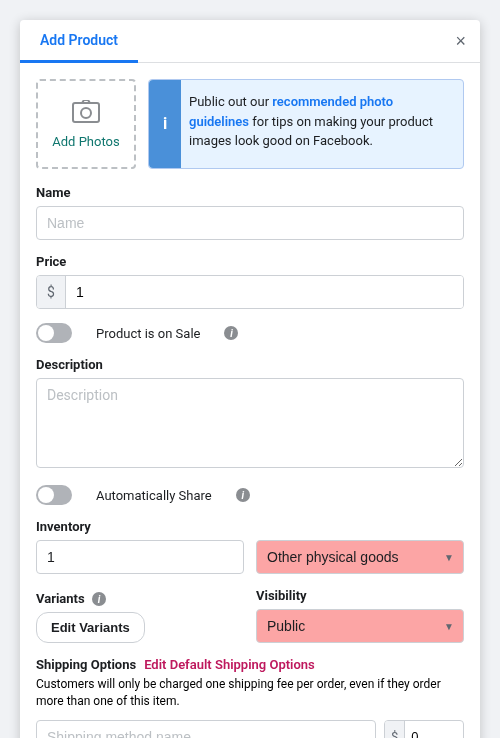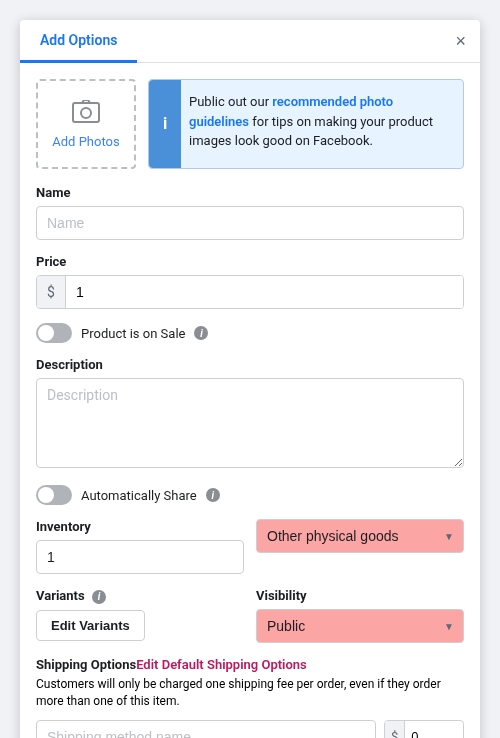--- a/index.html
+++ b/index.html
@@ -64,21 +64,21 @@
     }
     .add-photos-box {
       width: 100px;
       min-height: 90px;
       border: 2px dashed #bcc0c4;
       border-radius: 4px;
       display: flex;
       flex-direction: column;
       align-items: center;
       justify-content: center;
-      color: #3b82f6;
+      color: #0f766e;
       font-size: 13px;
       cursor: pointer;
       flex-shrink: 0;
     }
     .add-photos-icon {
       font-size: 24px;
       margin-bottom: 4px;
       color: #8a8d91;
     }
     .info-box {
@@ -150,21 +150,21 @@
     .price-input {
       border: none;
       outline: none;
       padding: 8px 10px;
       font-size: 14px;
       flex: 1;
     }
     .toggle-row {
       display: flex;
       align-items: center;
-      gap: 9px;
+      gap: 24px;
       margin-bottom: 14px;
     }
     .toggle {
       width: 36px;
       height: 20px;
       background: #b0b3b8;
       border-radius: 10px;
       position: relative;
       cursor: pointer;
       transition: background 0.2s;
@@ -209,20 +209,21 @@
       outline: none;
       font-family: inherit;
     }
     .description-textarea::placeholder {
       color: #bcc0c4;
     }
     .two-col {
       display: flex;
       gap: 12px;
       margin-bottom: 14px;
+      align-items: flex-end;
     }
     .two-col > .form-group {
       flex: 1;
       margin-bottom: 0;
     }
     .select-wrapper {
       position: relative;
     }
     .form-select {
       width: 100%;
@@ -241,30 +242,31 @@
       right: 10px;
       top: 50%;
       transform: translateY(-50%);
       pointer-events: none;
       color: #606770;
       font-size: 10px;
     }
     .outline-btn {
       padding: 7px 14px;
       border: 1px solid #ccd0d5;
-      border-radius: 4px;
+      border-radius: 12px;
       background: white;
       font-size: 13px;
       color: #1c1e21;
       cursor: pointer;
       font-weight: 600;
     }
     .shipping-header {
       display: flex;
       align-items: center;
+      gap: 8px;
       margin-bottom: 4px;
     }
     .shipping-title {
       font-weight: 700;
       font-size: 13px;
     }
     .shipping-edit-link {
       color: #be185d;
       font-size: 13px;
       cursor: pointer;
@@ -316,21 +318,21 @@
       font-size: 13px;
       width: 40px;
     }
   </style>
 </head>
 <body>
 
 <div class="modal">
 
   <div class="tab-bar">
-    <div class="tab active">Add Options</div>
+    <div class="tab active">Add Product</div>
     <button class="close-btn">×</button>
   </div>
 
   <div class="modal-body">
 
     <div class="photo-info-row">
       <div class="add-photos-box">
         <span class="add-photos-icon">
           <svg width="28" height="24" viewBox="0 0 28 24" fill="none" xmlns="http://www.w3.org/2000/svg">
             <rect x="1" y="3" width="26" height="19" rx="2" stroke="#8a8d91" stroke-width="2" fill="none"></rect>

